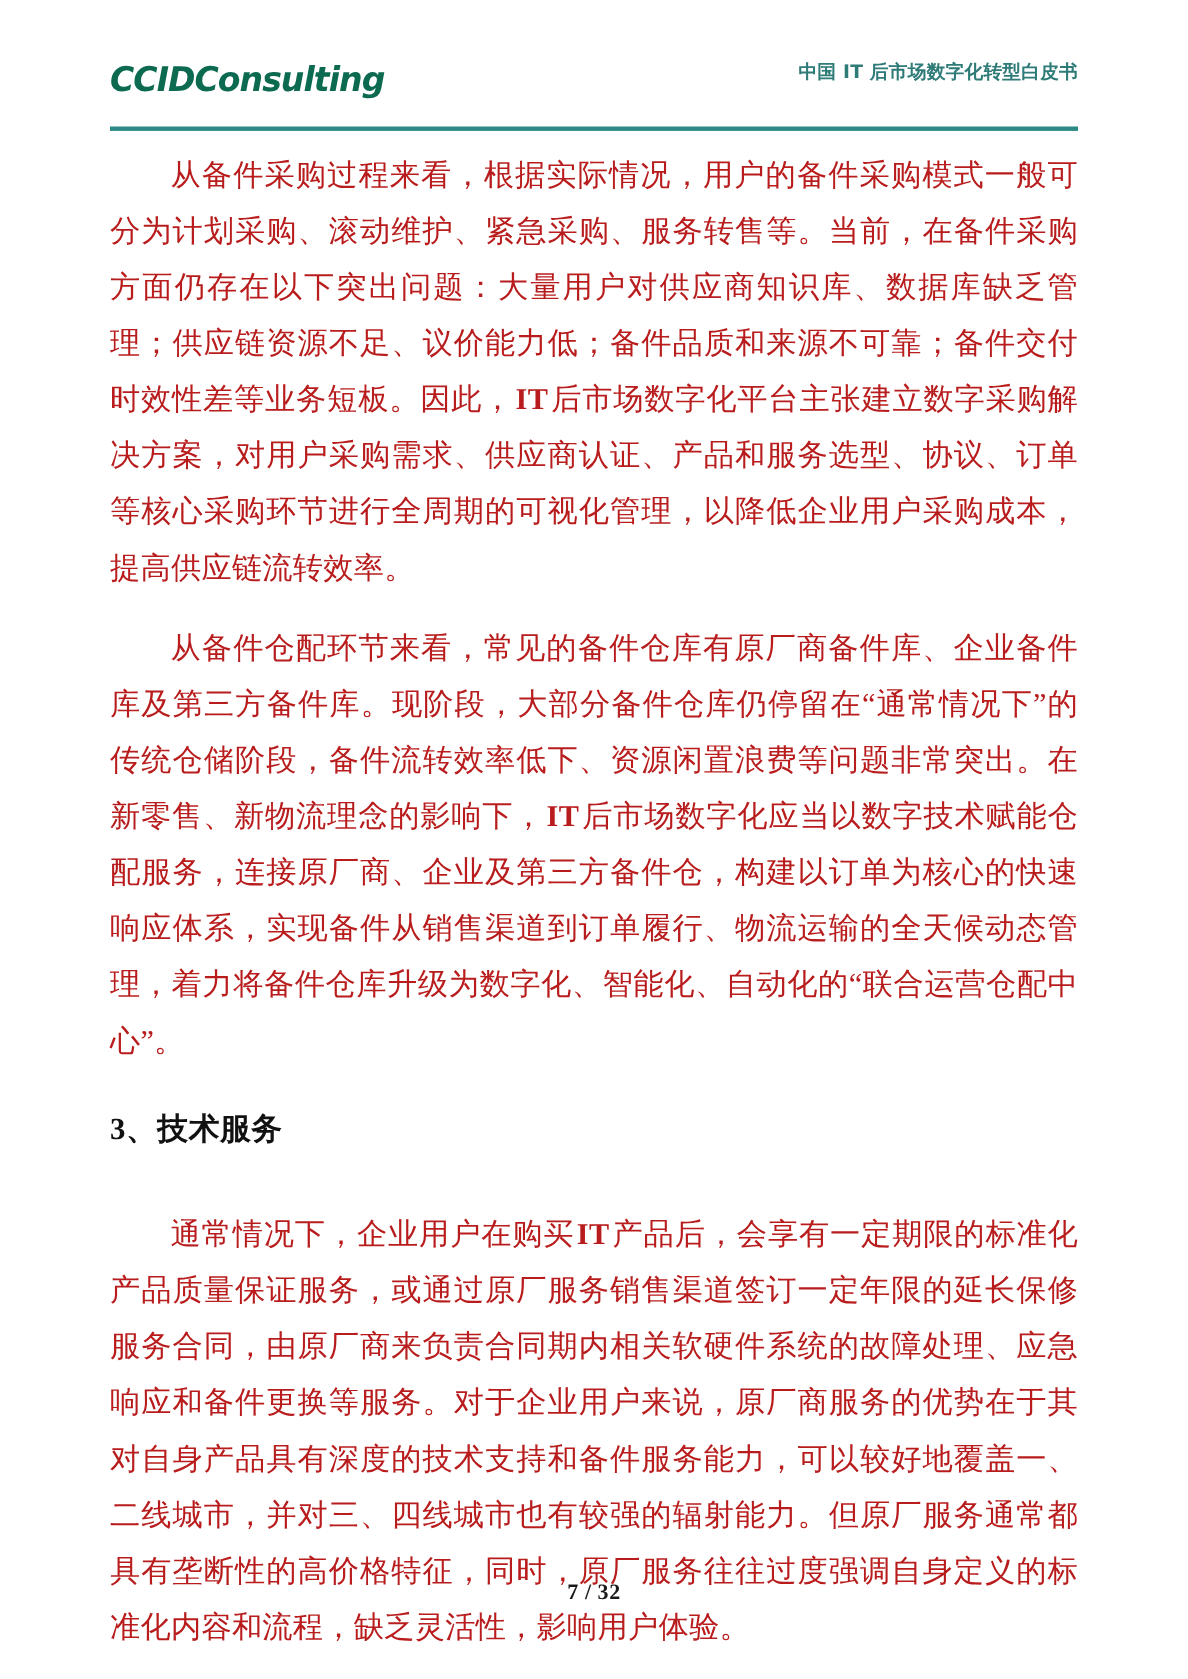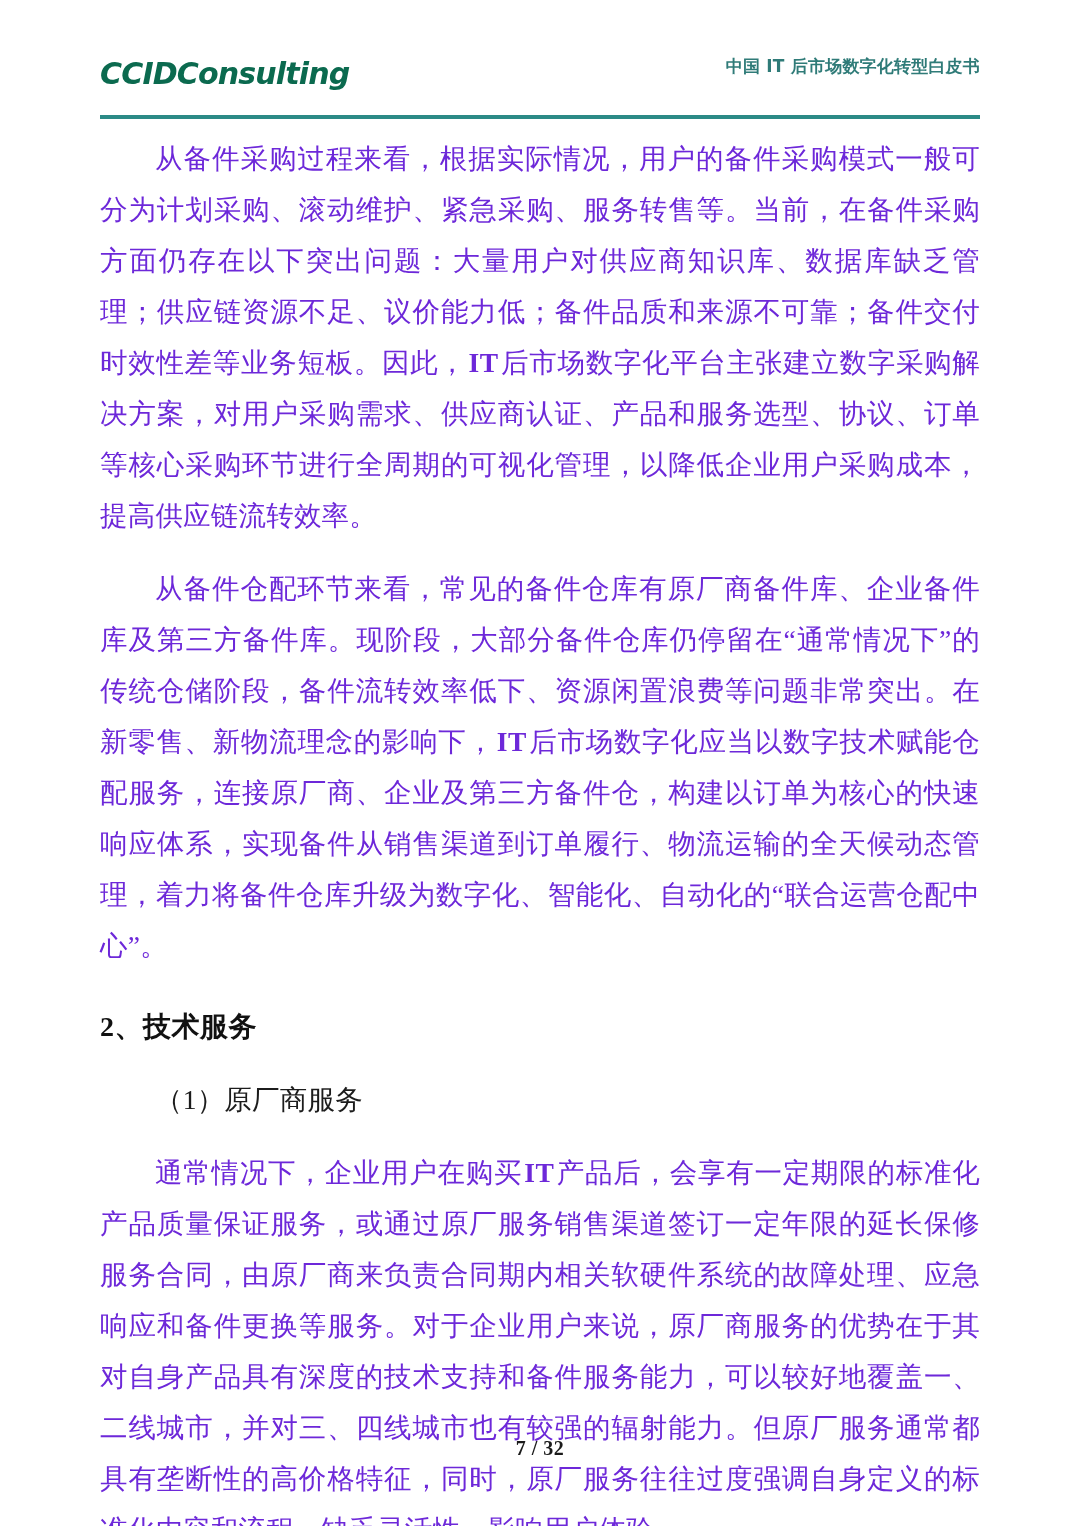--- a/index.html
+++ b/index.html
@@ -80,21 +80,21 @@
 
   p.para {
     margin: 0;
     font-size: 27.5px;
     line-height: 51px;
     text-align: justify;
     text-justify: inter-ideograph;
     text-indent: 2em;
     letter-spacing: 0.2px;
     font-family: "Liberation Serif", "DejaVu Serif", serif;
-    color: #6d28d9;
+    color: #b91c1c;
   }
   p.para:last-child {
     margin-bottom: 0;
   }
 
   .latin {
     font-family: "Liberation Serif", "DejaVu Serif", serif;
     font-weight: bold;
     letter-spacing: 0.5px;
     padding: 0 2px;
@@ -156,25 +156,24 @@
   <div class="content">
 
     <p class="para"><span>从备件采购过程来看，根据实际情况，用户的备件采购模式一般可分为计划采购、滚动维护、紧急采购、服务转售等。当前，在备件采购方面仍存在以下突出问题：大量用户对供应商知识库、数据库缺乏管理；供应链资源不足、议价能力低；备件品质和来源不可靠；备件交付时效性差等业务短板。因此，</span><span class="latin">IT</span><span>后市场数字化平台主张建立数字采购解决方案，对用户采购需求、供应商认证、产品和服务选型、协议、订单等核心采购环节进行全周期的可视化管理，以降低企业用户采购成本，提高供应链流转效率。</span></p>
 
     <div class="gap-sm"></div>
 
     <p class="para"><span>从备件仓配环节来看，常见的备件仓库有原厂商备件库、企业备件库及第三方备件库。现阶段，大部分备件仓库仍停留在“通常情况下”的传统仓储阶段，备件流转效率低下、资源闲置浪费等问题非常突出。在新零售、新物流理念的影响下，</span><span class="latin">IT</span><span>后市场数字化应当以数字技术赋能仓配服务，连接原厂商、企业及第三方备件仓，构建以订单为核心的快速响应体系，实现备件从销售渠道到订单履行、物流运输的全天候动态管理，着力将备件仓库升级为数字化、智能化、自动化的“联合运营仓配中心”。</span></p>
 
     <div class="gap-lg"></div>
 
-    <h3 class="section-heading">2、技术服务</h3>
+    <h3 class="section-heading">3、技术服务</h3>
 
     <div class="gap-sm"></div>
 
-    <p class="subheading">（1）原厂商服务</p>
 
     <div class="gap-sm"></div>
 
     <p class="para"><span>通常情况下，企业用户在购买</span><span class="latin">IT</span><span>产品后，会享有一定期限的标准化产品质量保证服务，或通过原厂服务销售渠道签订一定年限的延长保修服务合同，由原厂商来负责合同期内相关软硬件系统的故障处理、应急响应和备件更换等服务。对于企业用户来说，原厂商服务的优势在于其对自身产品具有深度的技术支持和备件服务能力，可以较好地覆盖一、二线城市，并对三、四线城市也有较强的辐射能力。但原厂服务通常都具有垄断性的高价格特征，同时，原厂服务往往过度强调自身定义的标准化内容和流程，缺乏灵活性，影响用户体验。</span></p>
 
   </div>
 
   <div class="footer">
     <span class="page-number">7 / 32</span>
   </div>

